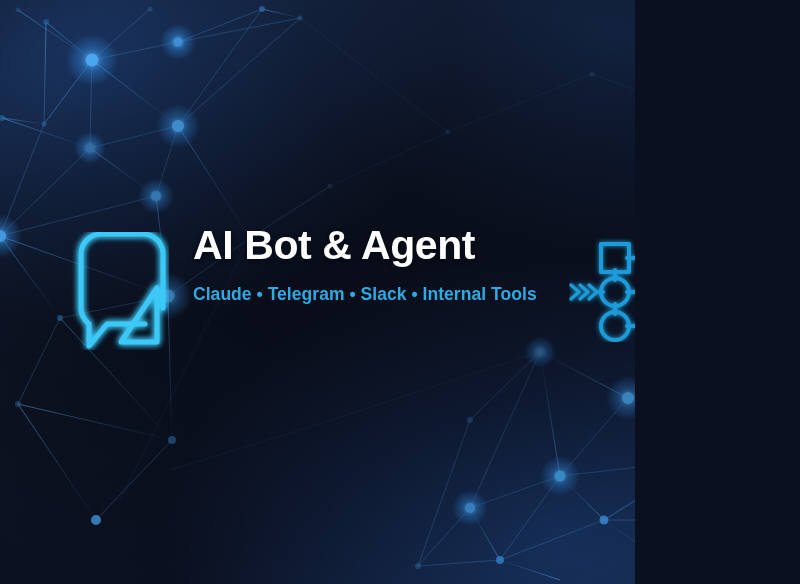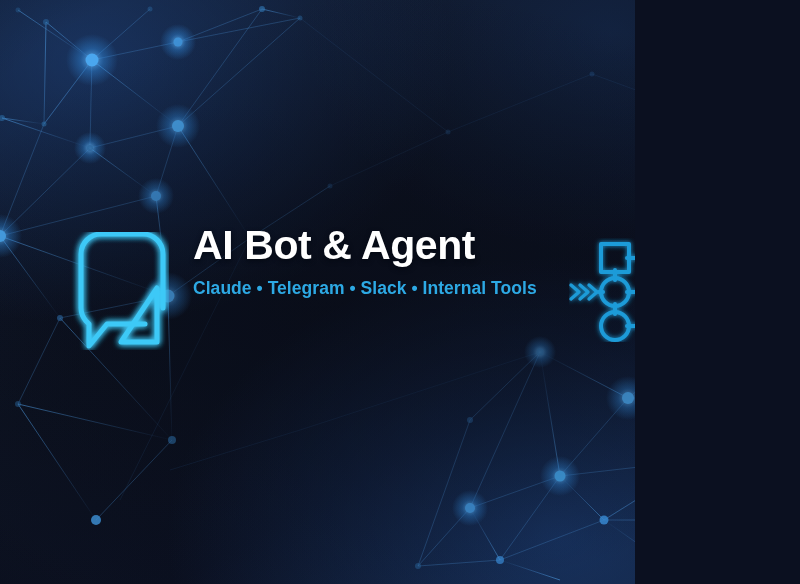--- a/index.html
+++ b/index.html
@@ -72,21 +72,21 @@
     color: #ffffff;
     font-size: 41px;
     line-height: 47px;
     font-weight: bold;
     letter-spacing: -0.4px;
     text-shadow: 0 2px 5px rgba(4,8,18,0.85);
     white-space: nowrap;
   }
 
   .subtitle {
-    margin-top: 9px;
+    margin-top: 15px;
     color: #2da9e4;
     font-size: 17.5px;
     line-height: 21px;
     font-weight: bold;
     letter-spacing: 0.05px;
     white-space: nowrap;
   }
 
   #grid-icon {
     width: 172px;

